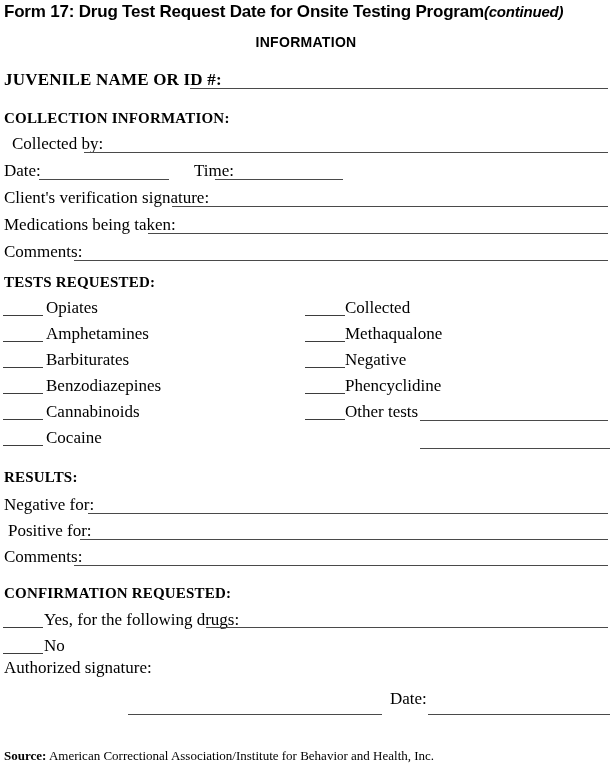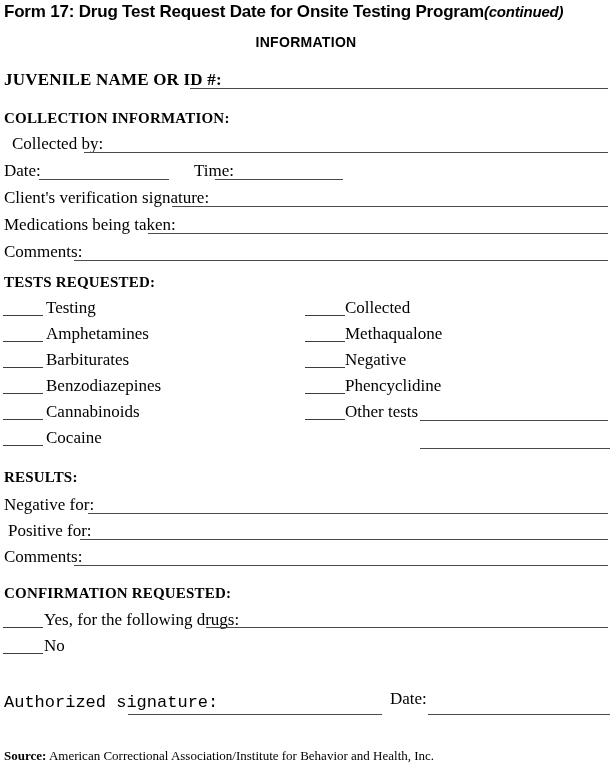--- a/index.html
+++ b/index.html
@@ -114,21 +114,21 @@
 
   <div class="label" style="left:4px; top:217px;">Medications being taken:</div>
   <div class="rule" style="left:148px; top:233px; width:460px;"></div>
 
   <div class="label" style="left:4px; top:244px;">Comments:</div>
   <div class="rule" style="left:74px; top:260px; width:534px;"></div>
 
   <div class="section-head" style="left:4px; top:274px;">TESTS REQUESTED:</div>
 
   <div class="blank" style="left:3px; top:315px; width:40px;"></div>
-  <div class="label" style="left:46px; top:300px;">Testing</div>
+  <div class="label" style="left:46px; top:300px;">Opiates</div>
 
   <div class="blank" style="left:3px; top:341px; width:40px;"></div>
   <div class="label" style="left:46px; top:326px;">Amphetamines</div>
 
   <div class="blank" style="left:3px; top:367px; width:40px;"></div>
   <div class="label" style="left:46px; top:352px;">Barbiturates</div>
 
   <div class="blank" style="left:3px; top:393px; width:40px;"></div>
   <div class="label" style="left:46px; top:378px;">Benzodiazepines</div>
 
@@ -169,21 +169,21 @@
 
   <div class="section-head" style="left:4px; top:585px;">CONFIRMATION REQUESTED:</div>
 
   <div class="blank" style="left:3px; top:627px; width:40px;"></div>
   <div class="label" style="left:44px; top:612px;">Yes, for the following drugs:</div>
   <div class="rule" style="left:206px; top:627px; width:402px;"></div>
 
   <div class="blank" style="left:3px; top:653px; width:40px;"></div>
   <div class="label" style="left:44px; top:638px;">No</div>
 
-  <div class="label" style="left:4px; top:695px;font-family:Liberation Mono, monospace;">Authorized signature:</div>
+  <div class="label" style="left:4px; top:660px;">Authorized signature:</div>
   <div class="rule" style="left:128px; top:714px; width:254px;"></div>
 
   <div class="label" style="left:390px; top:691px;">Date:</div>
   <div class="rule" style="left:428px; top:714px; width:182px;"></div>
 
   <div class="source">
     <b>Source:</b><span> American Correctional Association/Institute for Behavior and Health, Inc.</span>
   </div>
 
 </div>

